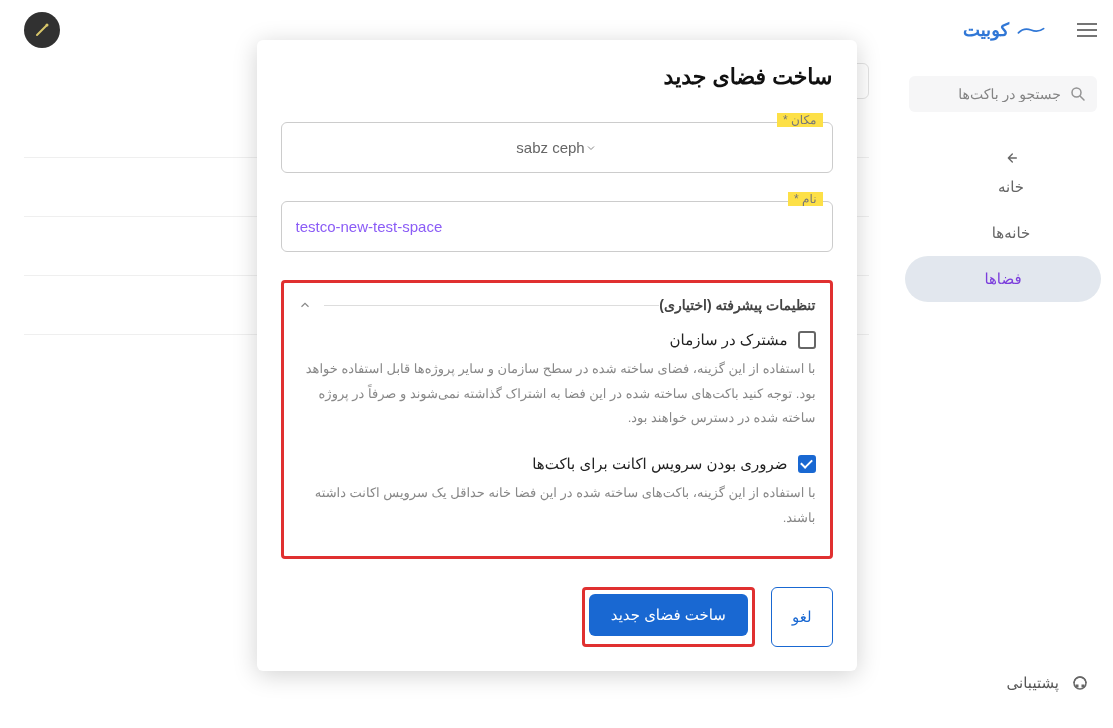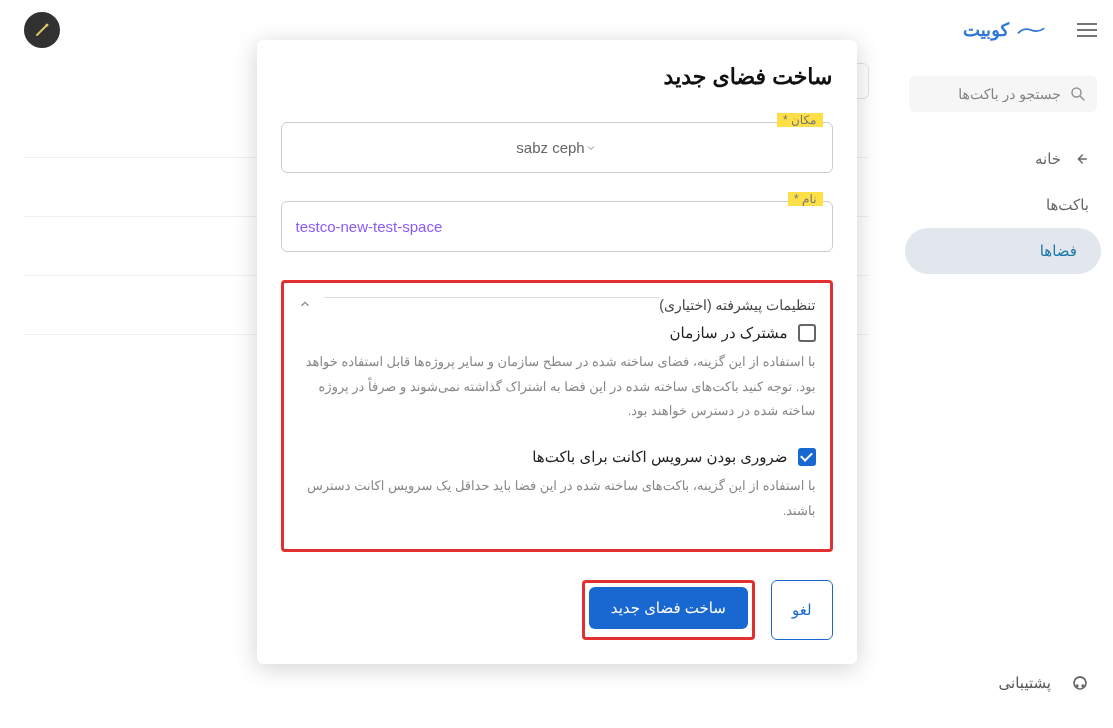--- a/index.html
+++ b/index.html
@@ -14,25 +14,25 @@
 .brand svg { width: 28px; height: 16px; }
 .avatar { width: 36px; height: 36px; border-radius: 50%; background: #1a1a1a; display:flex; align-items:center; justify-content:center; margin-right:auto; margin-left:8px;}
 .avatar svg { width:16px; height:16px; }
 
 
 .sidebar { position: absolute; top: 60px; right: 0; width: 220px; bottom: 0; padding: 16px 0; display:flex; flex-direction:column;}
 .search-wrap { position: relative; margin: 0 16px 24px 16px; }
 .search-wrap input { width: 100%; padding: 10px 36px 10px 12px; border: none; background: #f5f5f7; border-radius: 6px; font-size: 14px; color:#888; text-align:right; font-family:inherit;}
 .search-wrap .sicon { position: absolute; right: 10px; top: 50%; transform: translateY(-50%); color: #888; }
 .nav { display: flex; flex-direction: column; gap: 0; }
-.nav-item { display: flex; align-items: center; gap: 12px; padding: 14px 24px; color: #555; font-size: 15px; cursor: pointer; border-radius: 0 24px 24px 0; margin-left:16px;}
-.nav-item.active { background: #dfe5ec; color: #0369a1; border-radius: 24px; margin:0 12px;}
+.nav-item { display: flex; align-items: center; gap: 12px; padding: 14px 24px; color: #555; font-size: 15px; cursor: pointer; border-radius: 0 24px 24px 0; margin-left:16px;flex-direction:column;}
+.nav-item.active { background: #dfe5ec; color: #6d28d9; border-radius: 24px; margin:0 12px;}
 .nav-item .arrow { color:#555; }
 .bottom-nav { margin-top:auto; padding-bottom:8px;}
-.bottom-item { display:flex; align-items:center; gap:20px; padding:12px 24px; color:#444; font-size:15px; cursor:pointer;}
+.bottom-item { display:flex; align-items:center; gap:12px; padding:12px 24px; color:#444; font-size:15px; cursor:pointer;}
 
 
 .main { position:absolute; top:60px; right:220px; left:0; bottom:0; padding: 0 24px; }
 .toolbar { display:flex; align-items:center; gap:12px; margin-bottom:24px; }
 .blue-btn { background:#1968d2; color:#fff; border:none; border-radius:6px; padding:10px 16px; font-size:14px; font-family:inherit; cursor:pointer; display:flex; align-items:center; gap:6px;}
 .main-search { background:#fff; border:1px solid #e0e0e0; border-radius:6px; padding:8px 12px; flex:0 0 260px; display:flex; align-items:center; justify-content:flex-end;}
 .table-head { display:flex; padding:8px 12px; font-size:14px; color:#333; font-weight:bold;}
 .col-ops { flex:0 0 80px; text-align:center;}
 .col-shared { flex:0 0 140px; text-align:center;}
 .table-row { display:flex; padding:18px 12px; border-top:1px solid #eee; align-items:center;}
@@ -43,21 +43,21 @@
 
 .overlay { position:absolute; inset:0; background:rgba(255,255,255,0.1); display:flex; align-items:flex-start; justify-content:center; padding-top:40px;}
 .dialog { background:#fff; width:600px; border-radius:6px; box-shadow:0 4px 24px rgba(0,0,0,.18); padding:24px 24px 24px 24px; text-align:right;}
 .dialog h2 { font-size:22px; font-weight:bold; color:#111; margin-bottom:32px;}
 .field { position:relative; margin-bottom:28px;}
 .field-label { position:absolute; top:-9px; right:10px; background:#fde047; padding:0 6px; font-size:12px; color:#777;}
 .field-box { border:1px solid #ccc; border-radius:6px; padding:16px 14px; font-size:15px; color:#666; display:flex; align-items:center; justify-content:center; direction:ltr; text-align:left;}
 .field-box .caret { color:#888;}
 .field-box input { border:none; width:100%; font-size:15px; font-family:inherit; color:#8b5cf6; outline:none; text-align:left;}
 .adv-box { border:3px solid #e03030; border-radius:4px; padding:14px 14px 20px 14px; margin-bottom:28px;}
-.adv-header { display:flex; align-items:flex-start; justify-content:space-between; margin-bottom:11px;}
+.adv-header { display:flex; align-items:center; justify-content:space-between; margin-bottom:18px;font-weight:bold;}
 .adv-header .line { flex:1; height:1px; background:#ddd; margin-left:12px;}
 .adv-header .chev { color:#888; cursor:pointer; direction:ltr;}
 .adv-title { font-size:14px; color:#444;}
 .opt { margin-bottom:6px;}
 .opt-head { display:flex; align-items:center; gap:10px; font-size:15px; color:#222; font-weight:500;}
 .chk { width:18px; height:18px; border:2px solid #666; border-radius:3px; flex-shrink:0;}
 .chk.on { background:#1968d2; border-color:#1968d2; position:relative;}
 .chk.on::after { content:""; position:absolute; left:3px; top:0px; width:5px; height:9px; border:solid #fff; border-width:0 2px 2px 0; transform:rotate(45deg);}
 .opt-desc { font-size:13px; color:#888; line-height:1.9; margin-top:8px; text-align:right;}
 .dialog-actions { display:flex; gap:16px; justify-content:flex-end; direction:ltr;}
@@ -99,21 +99,21 @@
     <input placeholder="جستجو در باکت‌ها" style="">
   </div>
   <div class="nav">
     <div class="nav-item">
       <svg class="arrow" width="16" height="16" viewBox="0 0 24 24">
           <path d="M14 6 L8 12 L14 18 M8 12 H20" stroke="#555" stroke-width="2" fill="none" stroke-linecap="round" stroke-linejoin="round"></path>
         </svg>
       <span>خانه</span>
     </div>
     <div class="nav-item">
-      <span>باکت‌ها</span>
+      <span>خانه‌ها</span>
     </div>
     <div class="nav-item active">
       <span>فضاها</span>
     </div>
   </div>
   <div class="bottom-nav">
     <div class="bottom-item">
       <svg width="18" height="18" viewBox="0 0 24 24">
           <circle cx="12" cy="12" r="8" stroke="#555" stroke-width="2" fill="none"></circle>
           <path d="M4 12 a8 8 0 0 1 16 0 M7 14 v3 h2 v-3 M15 14 v3 h2 v-3" stroke="#555" stroke-width="2" fill="none"></path>
@@ -212,21 +212,21 @@
         <div class="opt-desc">با استفاده از این گزینه، فضای ساخته شده در سطح سازمان و سایر پروژه‌ها قابل استفاده خواهد بود. توجه کنید باکت‌های ساخته شده در این فضا به اشتراک گذاشته نمی‌شوند و صرفاً در پروژه ساخته شده در دسترس خواهند بود.</div>
       </div>
 
       <div style="height:18px"></div>
 
       <div class="opt">
         <div class="opt-head">
           <div class="chk on"></div>
           <span>ضروری بودن سرویس اکانت برای باکت‌ها</span>
         </div>
-        <div class="opt-desc">با استفاده از این گزینه، باکت‌های ساخته شده در این فضا باید حداقل یک سرویس اکانت دسترس باشند.</div>
+        <div class="opt-desc">با استفاده از این گزینه، باکت‌های ساخته شده در این فضا خانه حداقل یک سرویس اکانت داشته باشند.</div>
       </div>
     </div>
 
     <div class="dialog-actions">
       <div class="submit-wrap">
         <button class="submit-btn">ساخت فضای جدید</button>
       </div>
       <button class="cancel-btn">لغو</button>
     </div>
   </div>

